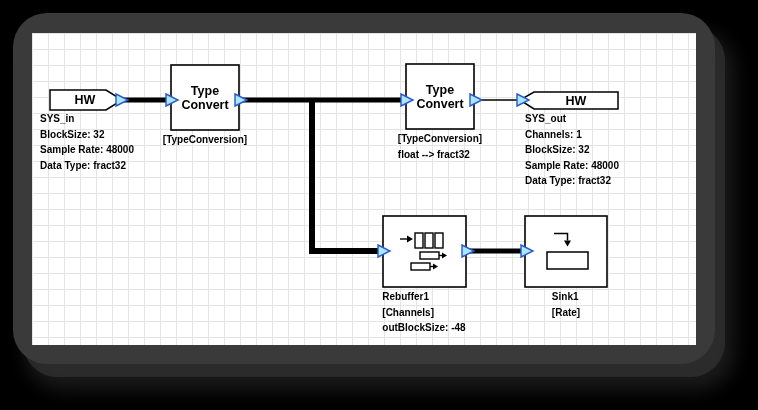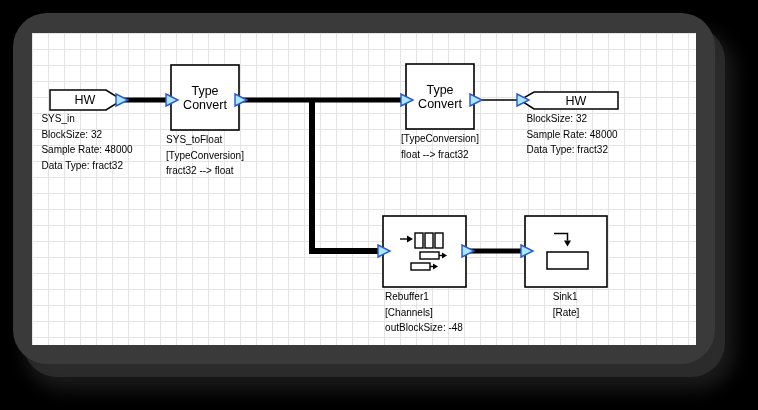--- a/index.html
+++ b/index.html
@@ -14,20 +14,21 @@
     background:#3a3a3a;border-radius:34px;
     box-shadow:10px 13px 0 0 rgba(58,58,58,0.55), 16px 22px 18px 4px rgba(58,58,58,0.45);
   }
   .canvas{
     position:absolute;left:19px;top:20px;width:664px;height:312px;
     background-color:#ffffff;
     background-image:
       linear-gradient(to right,#e4e4e4 1px,transparent 1px),
       linear-gradient(to bottom,#e4e4e4 1px,transparent 1px);
     background-size:16px 16px;
+    font-weight:bold;
   }
   svg.diagram{position:absolute;left:0;top:0;}
   .label{
     position:absolute;display:flex;align-items:center;justify-content:center;
     font-size:12.5px;line-height:14px;text-align:center;white-space:nowrap;
   }
   .label .stack{display:block;}
   .caption{
     position:absolute;transform:translateX(-50%);
     text-align:left;white-space:nowrap;
@@ -117,31 +118,31 @@
     </div>
 
     <div class="caption" style="left:55px;top:78px;">
       <div class="cap-line">SYS_in</div>
       <div class="cap-line">BlockSize: 32</div>
       <div class="cap-line">Sample Rate: 48000</div>
       <div class="cap-line">Data Type: fract32</div>
     </div>
 
     <div class="caption" style="left:173px;top:99px;">
-      <div class="cap-line">SYS_toFloat</div>
       <div class="cap-line">[TypeConversion]</div>
-      <div class="cap-line">fract32 --&gt; float</div>
     </div>
 
     <div class="caption" style="left:408px;top:98px;">
       <div class="cap-line">[TypeConversion]</div>
       <div class="cap-line">float --&gt; fract32</div>
     </div>
 
     <div class="caption" style="left:540px;top:78px;">
+      <div class="cap-line">SYS_out</div>
+      <div class="cap-line">Channels: 1</div>
       <div class="cap-line">BlockSize: 32</div>
       <div class="cap-line">Sample Rate: 48000</div>
       <div class="cap-line">Data Type: fract32</div>
     </div>
 
     <div class="caption" style="left:392px;top:256px;">
       <div class="cap-line">Rebuffer1</div>
       <div class="cap-line">[Channels]</div>
       <div class="cap-line">outBlockSize: -48</div>
     </div>

